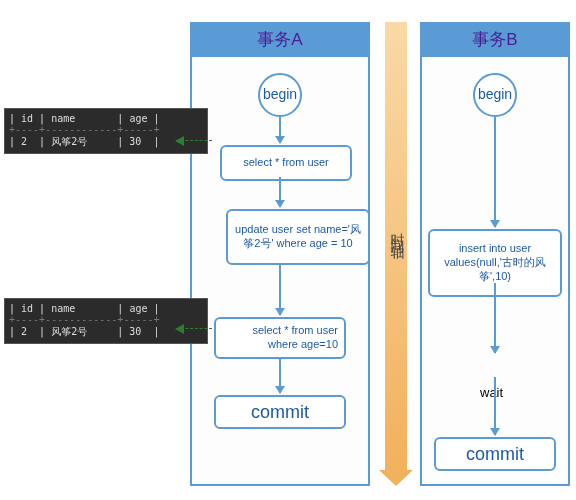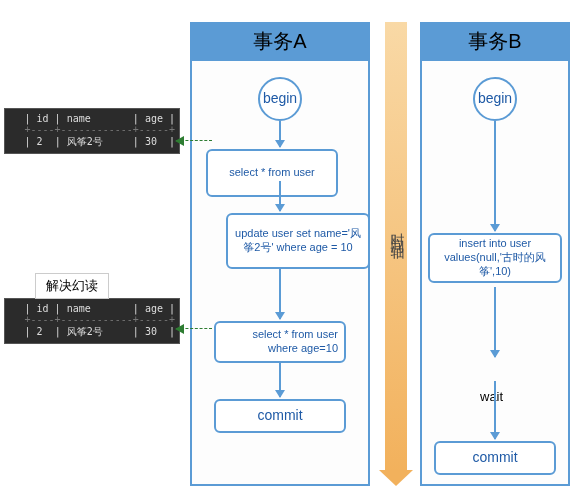--- a/index.html
+++ b/index.html
@@ -12,23 +12,23 @@
     position: relative;
     font-size: 11px;
   }
   .lane {
     position: absolute;
     border: 2px solid #5b9bd5;
     background: #fdfdfd;
   }
   .lane-header {
     background: #5b9bd5;
-    color: #000000;
+    color: #4c1d95;
     text-align: center;
-    font-size: 20px;
+    font-size: 17px;
     padding: 4px 0;
     border-bottom: 2px solid #5b9bd5;
   }
   .lane-body { position: relative; }
   .node {
     position: absolute;
     border: 2px solid #5b9bd5;
     background: #fff;
     color: #1f5aa6;
     text-align: center;
@@ -41,21 +41,21 @@
   .begin {
     border-radius: 50%;
     width: 44px;
     height: 44px;
     font-size: 14px;
   }
   .step {
     border-radius: 6px;
     font-size: 11px;
   }
-  .commit { font-size: 14px; }
+  .commit { font-size: 18px; }
   .arrow-down {
     position: absolute;
     width: 2px;
     background: #5b9bd5;
   }
   .arrow-down::after {
     content: "";
     position: absolute;
     bottom: -1px;
     left: -4px;
@@ -94,22 +94,21 @@
   }
   
   .tbl {
     position: absolute;
     background: #2b2b2b;
     color: #ddd;
     font-family: Consolas, monospace;
     font-size: 10px;
     padding: 4px;
     border: 1px solid #555;
-    width: 176px;
-    text-align: right;
+    width: 204px;
   }
   .tbl-title {
     position: absolute;
     background: #fff;
     color: #000;
     font-size: 13px;
     padding: 3px 10px;
     top: -26px;
     left: 30px;
     border: 1px solid #ccc;
@@ -142,49 +141,48 @@
 
 <div class="timeline">
   <div class="timeline-label">时间轴</div>
 </div>
 
 <div class="lane" style="left:190px; top:22px; width:180px; height:464px;">
   <div class="lane-header">事务A</div>
   <div class="lane-body">
     <div class="node begin" style="left:66px; top:16px;">begin</div>
     <div class="arrow-down" style="left:87px; top:60px; height:26px;"></div>
-    <div class="node step" style="left:14px; top:88px; width:132px; height:48px;text-align:right;">select * from user</div>
+    <div class="node step" style="left:28px; top:88px; width:132px; height:36px;text-align:right;">select * from user</div>
     <div class="arrow-down" style="left:87px; top:120px; height:30px;"></div>
     <div class="node step" style="left:34px; top:152px; width:144px; height:56px;">update user set name='风筝2号' where age = 10</div>
     <div class="arrow-down" style="left:87px; top:208px; height:50px;"></div>
     <div class="node step" style="left:22px; top:260px; width:132px; height:42px;text-align:right;">select * from user where age=10</div>
     <div class="arrow-down" style="left:87px; top:302px; height:34px;"></div>
     <div class="node step commit" style="left:22px; top:338px; width:132px; height:34px;">commit</div>
   </div>
 </div>
 
 <div class="lane" style="left:420px; top:22px; width:150px; height:464px;">
   <div class="lane-header">事务B</div>
   <div class="lane-body">
     <div class="node begin" style="left:51px; top:16px;">begin</div>
     <div class="arrow-down" style="left:72px; top:60px; height:110px;"></div>
-    <div class="node step" style="left:6px; top:172px; width:134px; height:50px;">insert into user values(null,'古时的风筝',10)</div>
+    <div class="node step" style="left:6px; top:172px; width:134px; height:68px;">insert into user values(null,'古时的风筝',10)</div>
     <div class="arrow-down" style="left:72px; top:226px; height:70px;"></div>
     <div class="wait" style="left:58px; top:300px;">wait</div>
     <div class="arrow-down" style="left:72px; top:320px; height:58px;"></div>
     <div class="node step commit" style="left:12px; top:380px; width:122px; height:34px;">commit</div>
   </div>
 </div>
 
 <div class="tbl" style="left:4px; top:108px;">
   <div class="hdr">| id | name       | age |</div>
   <div class="sep">+----+------------+-----+</div>
   <div class="row">| 2  | 风筝2号     | 30  |</div>
 </div>
 <div class="dashed-arrow" style="left:176px; top:140px; width:36px;"></div>
 
 <div class="tbl" style="left:4px; top:298px;">
-  <div class="tbl-title">解决幻读</div>
   <div class="hdr">| id | name       | age |</div>
   <div class="sep">+----+------------+-----+</div>
   <div class="row">| 2  | 风筝2号     | 30  |</div>
 </div>
 <div class="dashed-arrow" style="left:176px; top:328px; width:36px;"></div>
 
 </body></html>

